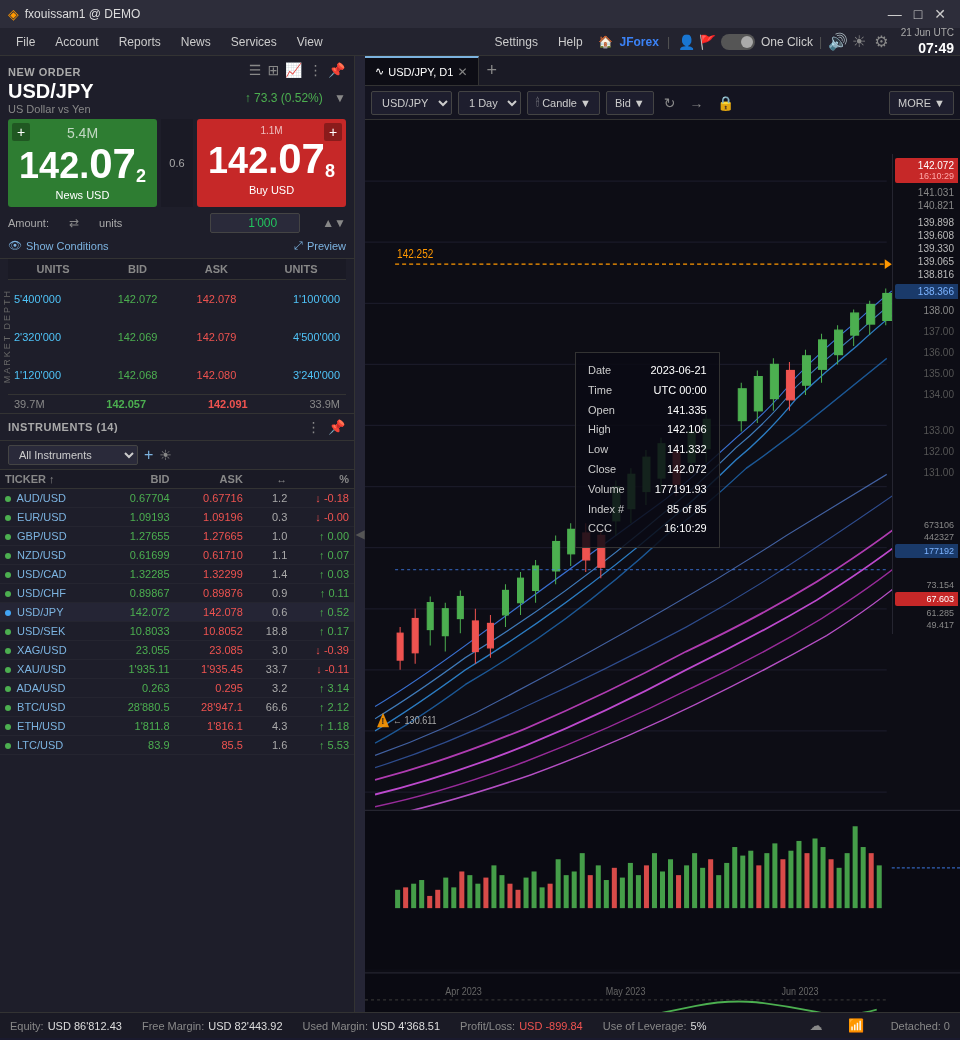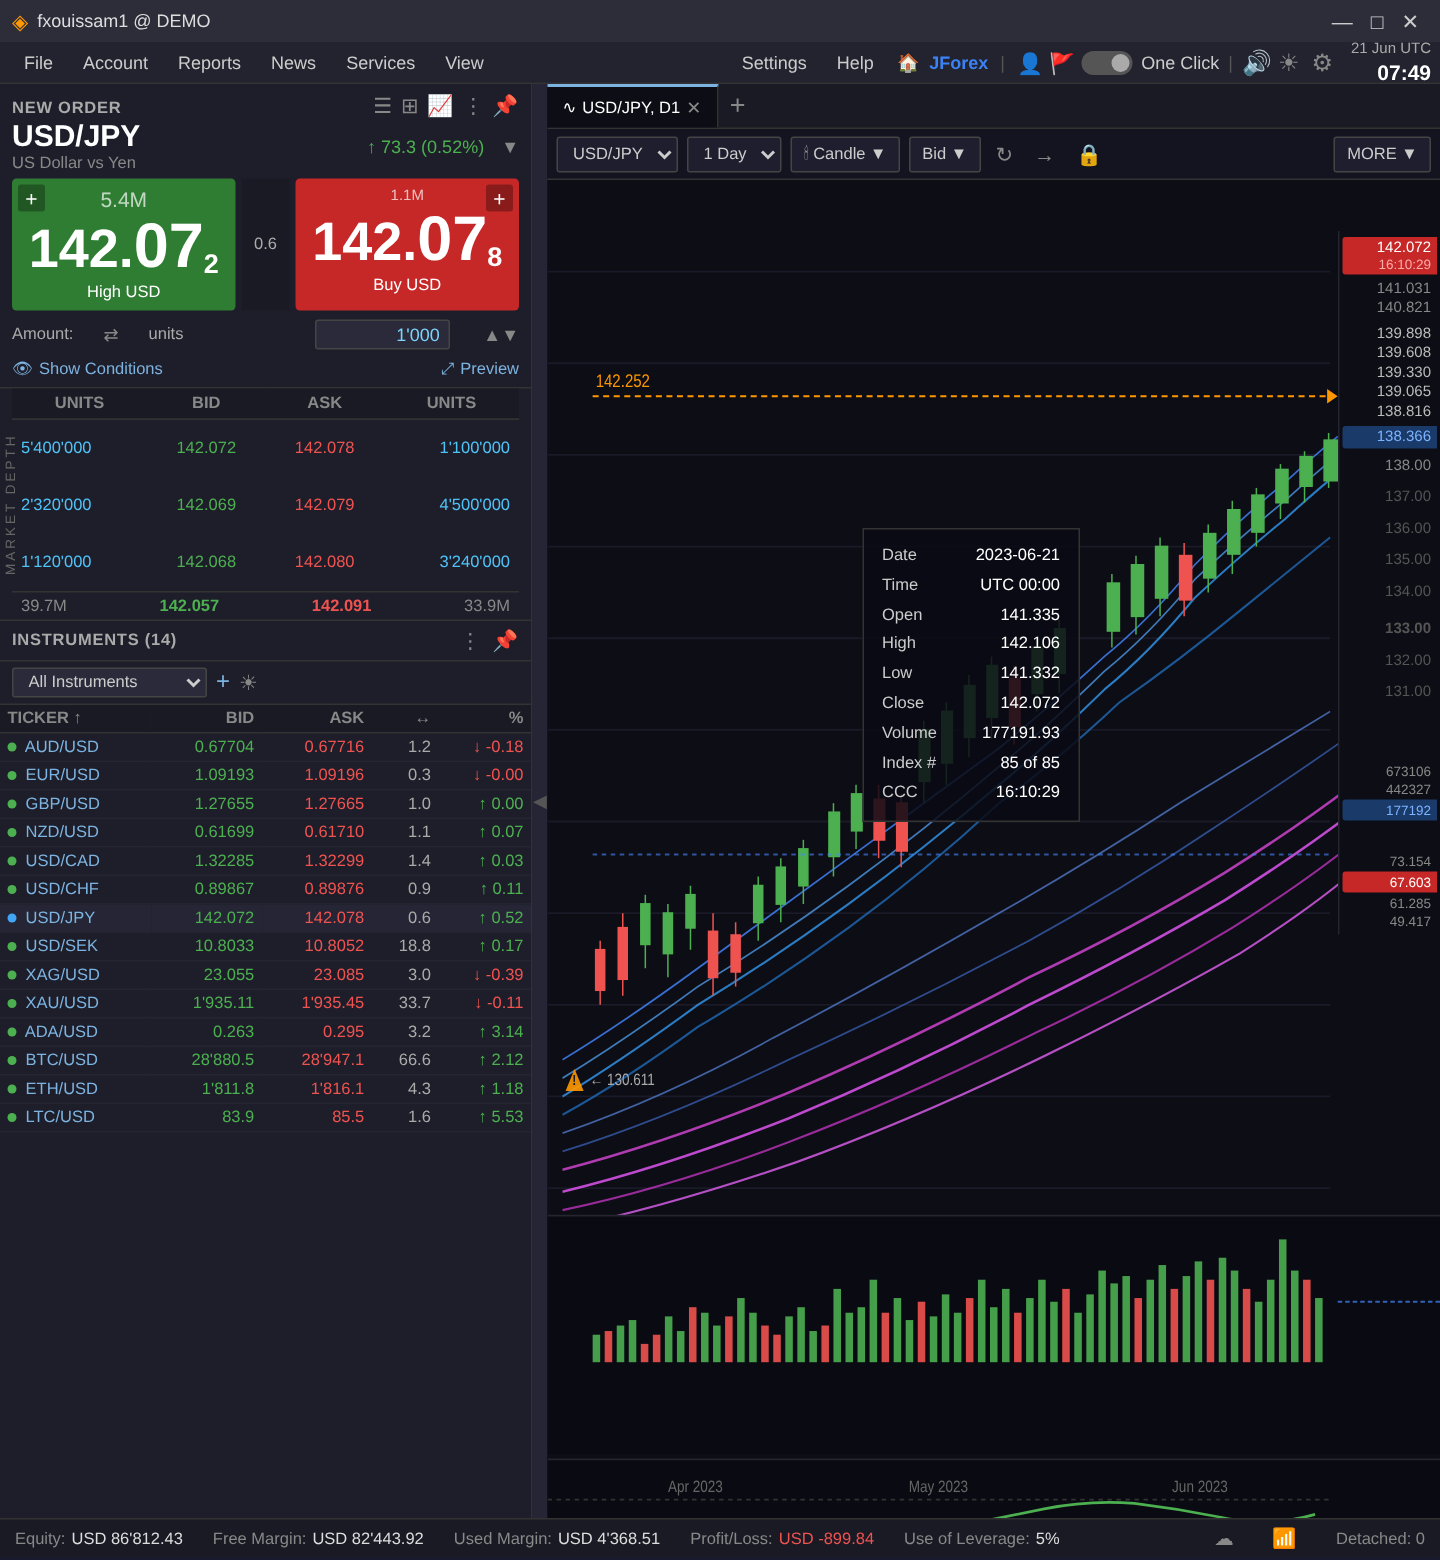--- a/index.html
+++ b/index.html
@@ -41,21 +41,21 @@
     .buy-sell-row { display: flex; gap: 4px; margin-bottom: 6px; }
     .sell-btn { flex: 1; background: #2e7d32; border: none; color: #fff; padding: 6px 4px; cursor: pointer; border-radius: 3px; text-align: center; position: relative; }
     .buy-btn { flex: 1; background: #c62828; border: none; color: #fff; padding: 6px 4px; cursor: pointer; border-radius: 3px; text-align: center; position: relative; }
     .btn-plus { position: absolute; top: 4px; right: 4px; background: rgba(0,0,0,0.3); border: none; color: #fff; font-size: 14px; cursor: pointer; width: 18px; height: 18px; border-radius: 2px; }
     .btn-plus-left { position: absolute; top: 4px; left: 4px; background: rgba(0,0,0,0.3); border: none; color: #fff; font-size: 14px; cursor: pointer; width: 18px; height: 18px; border-radius: 2px; }
 
     .amount-row { display: flex; align-items: center; margin-bottom: 6px; gap: 20px; }
     .amount-label { color: #aaa; font-size: 11px; }
     .amount-icons { color: #888; font-size: 12px; display: flex; gap: 3px; }
     .amount-unit { color: #aaa; font-size: 11px; }
-    .amount-input { background: #2a2a3a; border: 1px solid #444; color: #7dd3fc; padding: 2px 6px; border-radius: 2px; font-size: 12px; width: 90px; text-align: right; }
+    .amount-input { background: #2a2a3a; border: 1px solid #444; color: #22c55e; padding: 2px 22px; border-radius: 2px; font-size: 12px; width: 90px; text-align: right; }
     .show-conditions { display: flex; align-items: center; justify-content: space-between; }
     .show-cond-btn { background: none; border: none; color: #7cb3e0; font-size: 11px; cursor: pointer; display: flex; align-items: center; gap: 4px; }
     .preview-btn { background: none; border: none; color: #7cb3e0; font-size: 11px; cursor: pointer; display: flex; align-items: center; gap: 4px; }
 
     
     #market-depth { border-bottom: 1px solid #333; position: relative; }
     .depth-table { width: 100%; border-collapse: collapse; font-size: 11px; }
     .depth-table th { padding: 4px 6px; text-align: center; color: #888; border-bottom: 1px solid #333; background: #1a1a25; }
     .depth-table td { padding: 13px 6px; text-align: center; }
     .depth-row-units-left { text-align: left !important; color: #4fc3f7; }
@@ -206,21 +206,21 @@
           <span style="color:#888;margin-left:8px;">▼</span>
         </div>
       </div>
       <div class="buy-sell-row">
         <div class="sell-btn">
           <button class="btn-plus-left">+</button>
           <div style="font-size:14px;color:rgba(255,255,255,0.7);margin-bottom:2px;">5.4M</div>
           <div style="font-size:36px;font-weight:bold;line-height:1;">
             <span>142.</span><span style="font-size:42px;">07</span><span style="font-size:18px;vertical-align:bottom;">2</span>
           </div>
-          <div style="font-size:11px;margin-top:4px;">High USD</div>
+          <div style="font-size:11px;margin-top:4px;">News USD</div>
         </div>
         <div style="width:32px;display:flex;align-items:center;justify-content:center;background:#1a1a25;font-size:11px;color:#aaa;position:relative;">
           <span>0.6</span>
         </div>
         <div class="buy-btn">
           <button class="btn-plus">+</button>
           <div style="font-size:10px;color:rgba(255,255,255,0.7);margin-bottom:2px;">1.1M</div>
           <div style="font-size:36px;font-weight:bold;line-height:1;">
             <span>142.</span><span style="font-size:42px;">07</span><span style="font-size:18px;vertical-align:bottom;">8</span>
           </div>
@@ -773,21 +773,21 @@
         <div style="color:#bbb;text-align:right;padding-right:4px;">139.608</div>
         <div style="color:#bbb;text-align:right;padding-right:4px;">139.330</div>
         <div style="color:#bbb;text-align:right;padding-right:4px;">139.065</div>
         <div style="color:#bbb;text-align:right;padding-right:4px;">138.816</div>
         <div style="background:#1a3a6a;color:#7cb3ff;padding:2px 4px;text-align:right;border-radius:2px 0 0 2px;margin-top:2px;">138.366</div>
         <div style="color:#888;text-align:right;padding-right:4px;margin-top:4px;">138.00</div>
         <div style="color:#555;text-align:right;padding-right:4px;margin-top:8px;">137.00</div>
         <div style="color:#555;text-align:right;padding-right:4px;margin-top:8px;">136.00</div>
         <div style="color:#555;text-align:right;padding-right:4px;margin-top:8px;">135.00</div>
         <div style="color:#555;text-align:right;padding-right:4px;margin-top:8px;">134.00</div>
-        <div style="color:#555;text-align:right;padding-right:4px;margin-top:12px;font-weight:bold;">133.00</div>
+        <div style="color:#555;text-align:right;padding-right:4px;margin-top:23px;">133.00</div>
         <div style="color:#555;text-align:right;padding-right:4px;margin-top:8px;">132.00</div>
         <div style="color:#555;text-align:right;padding-right:4px;margin-top:8px;">131.00</div>
         <div style="margin-top:8px;"></div>
         <div style="color:#888;text-align:right;padding-right:4px;font-size:9px;margin-top:30px;">673106</div>
         <div style="color:#888;text-align:right;padding-right:4px;font-size:9px;">442327</div>
         <div style="background:#1a3a6a;color:#7cb3ff;padding:2px 4px;text-align:right;border-radius:2px 0 0 2px;font-size:9px;">177192</div>
         <div style="color:#888;text-align:right;padding-right:4px;font-size:9px;margin-top:20px;">73.154</div>
         <div style="background:#c62828;color:#fff;padding:2px 4px;text-align:right;border-radius:2px 0 0 2px;font-size:9px;">67.603</div>
         <div style="color:#888;text-align:right;padding-right:4px;font-size:9px;">61.285</div>
         <div style="color:#888;text-align:right;padding-right:4px;font-size:9px;">49.417</div>

